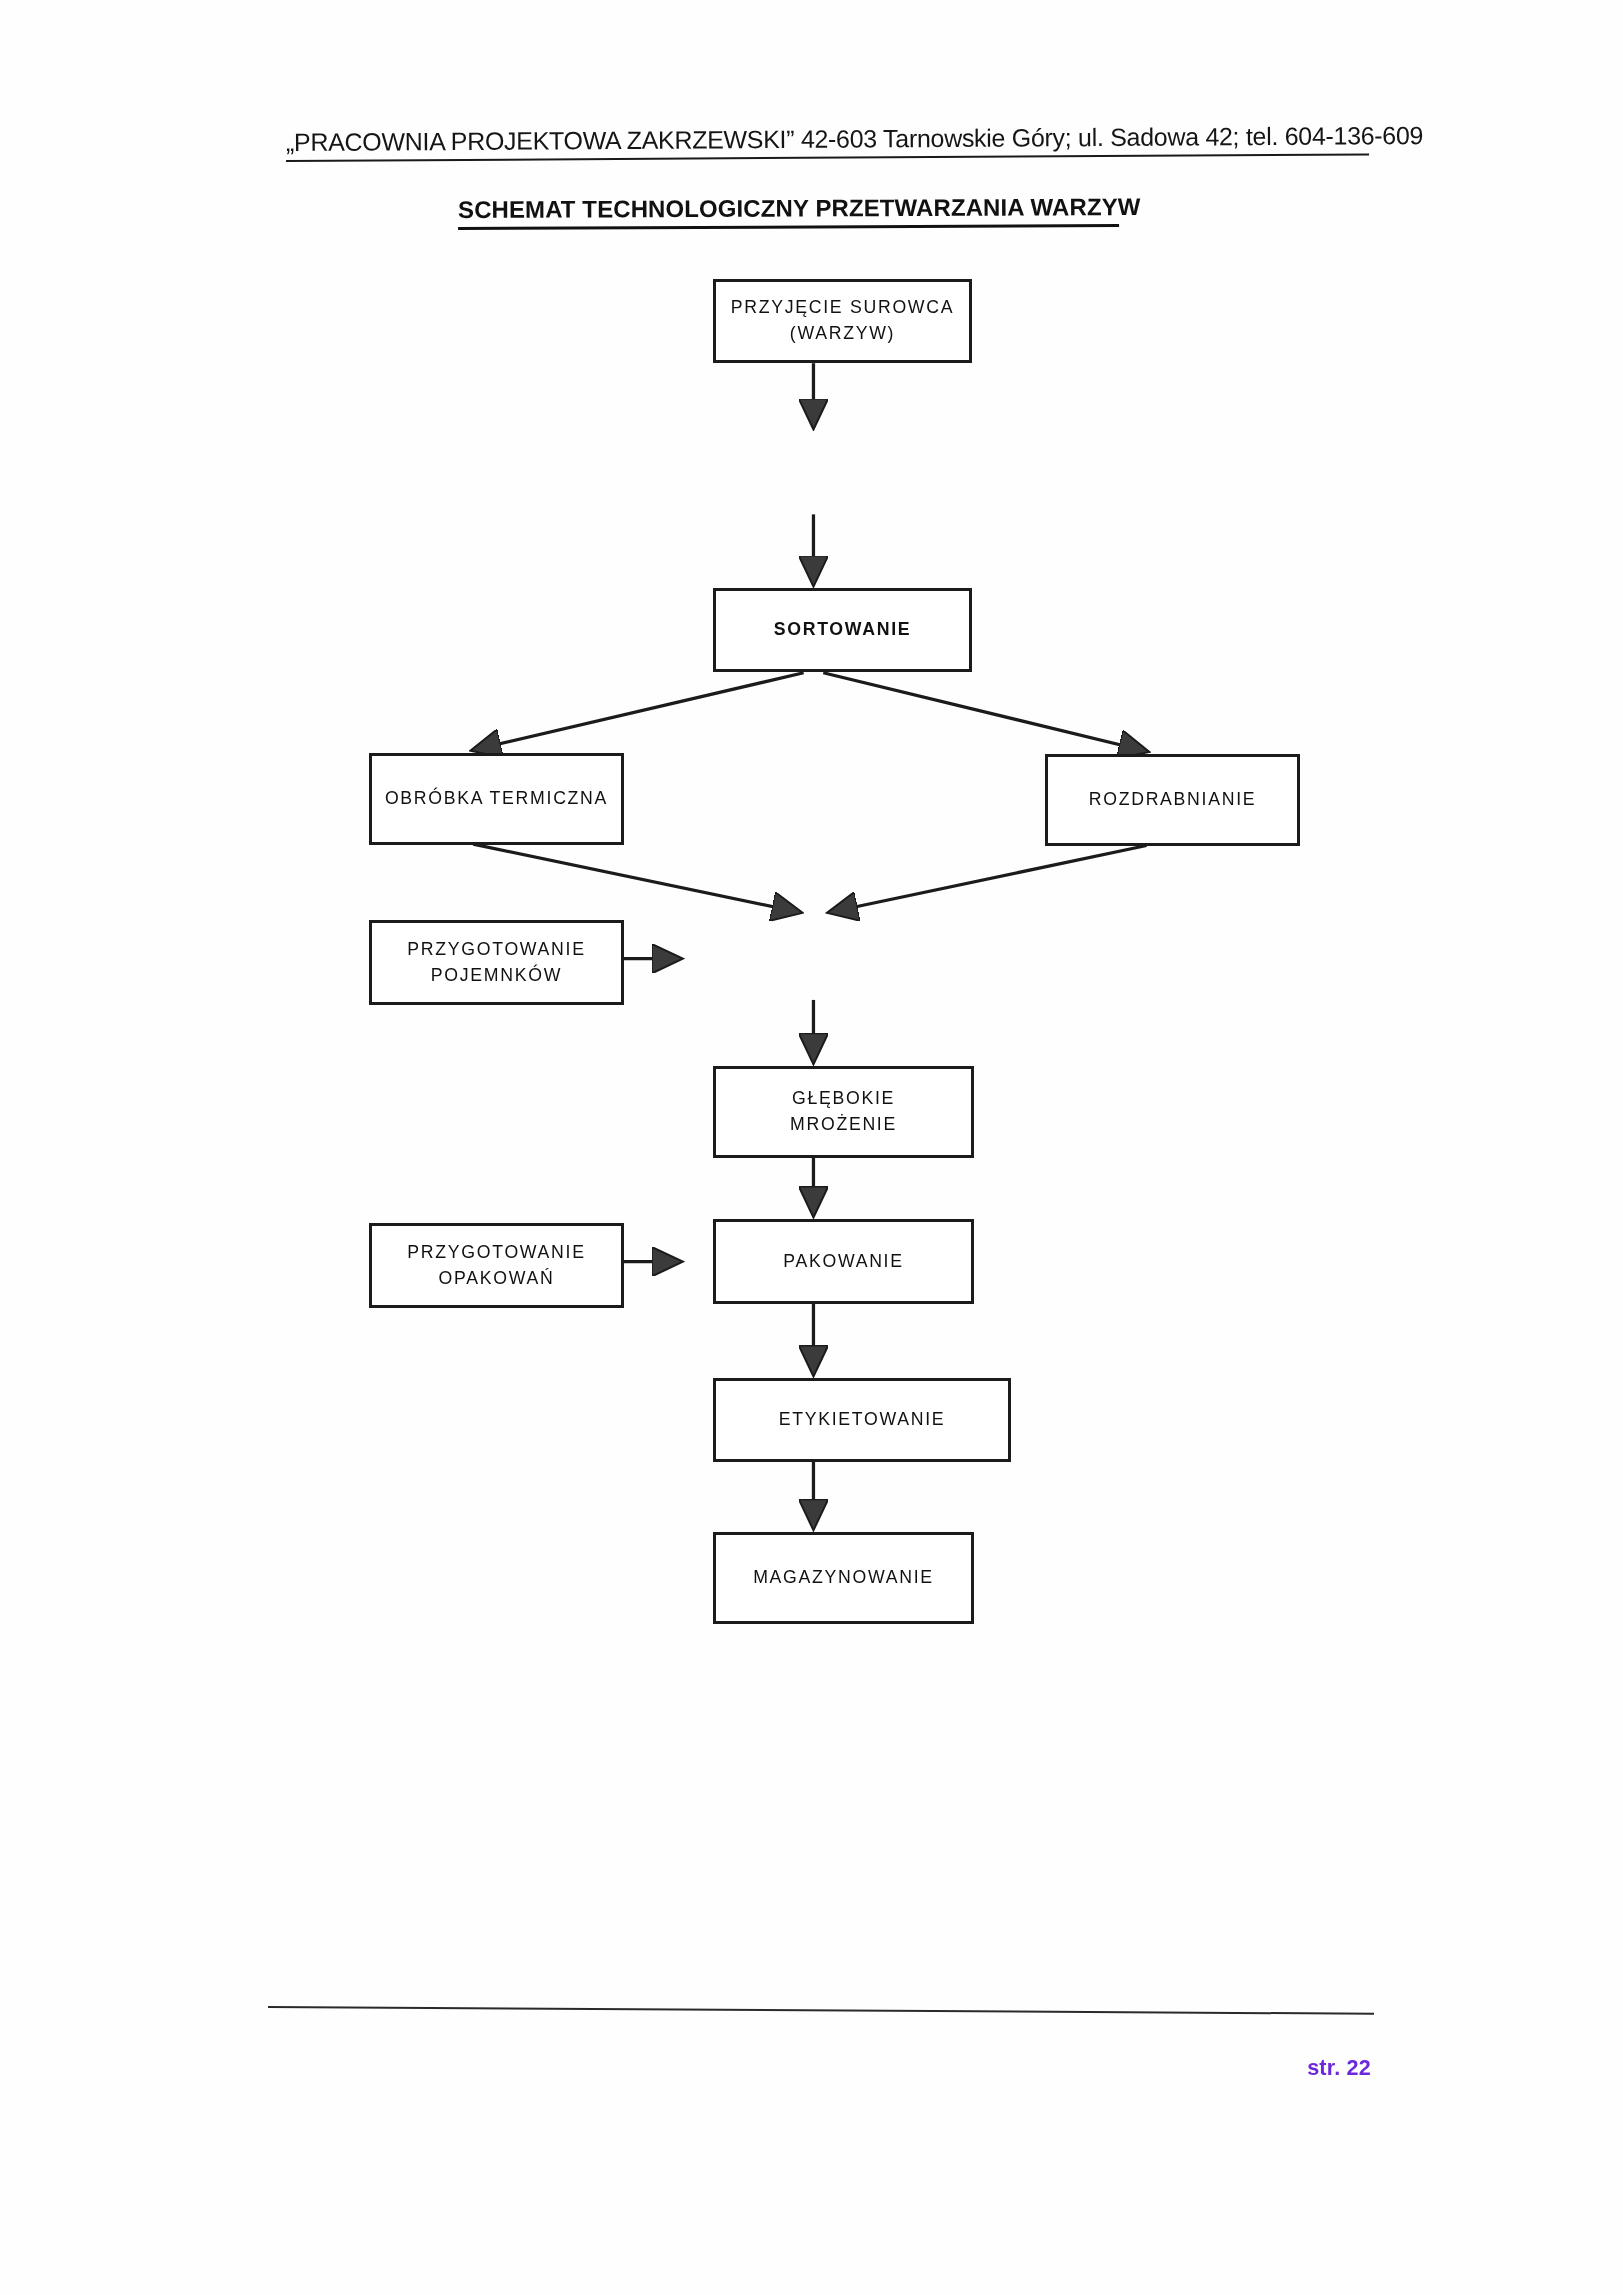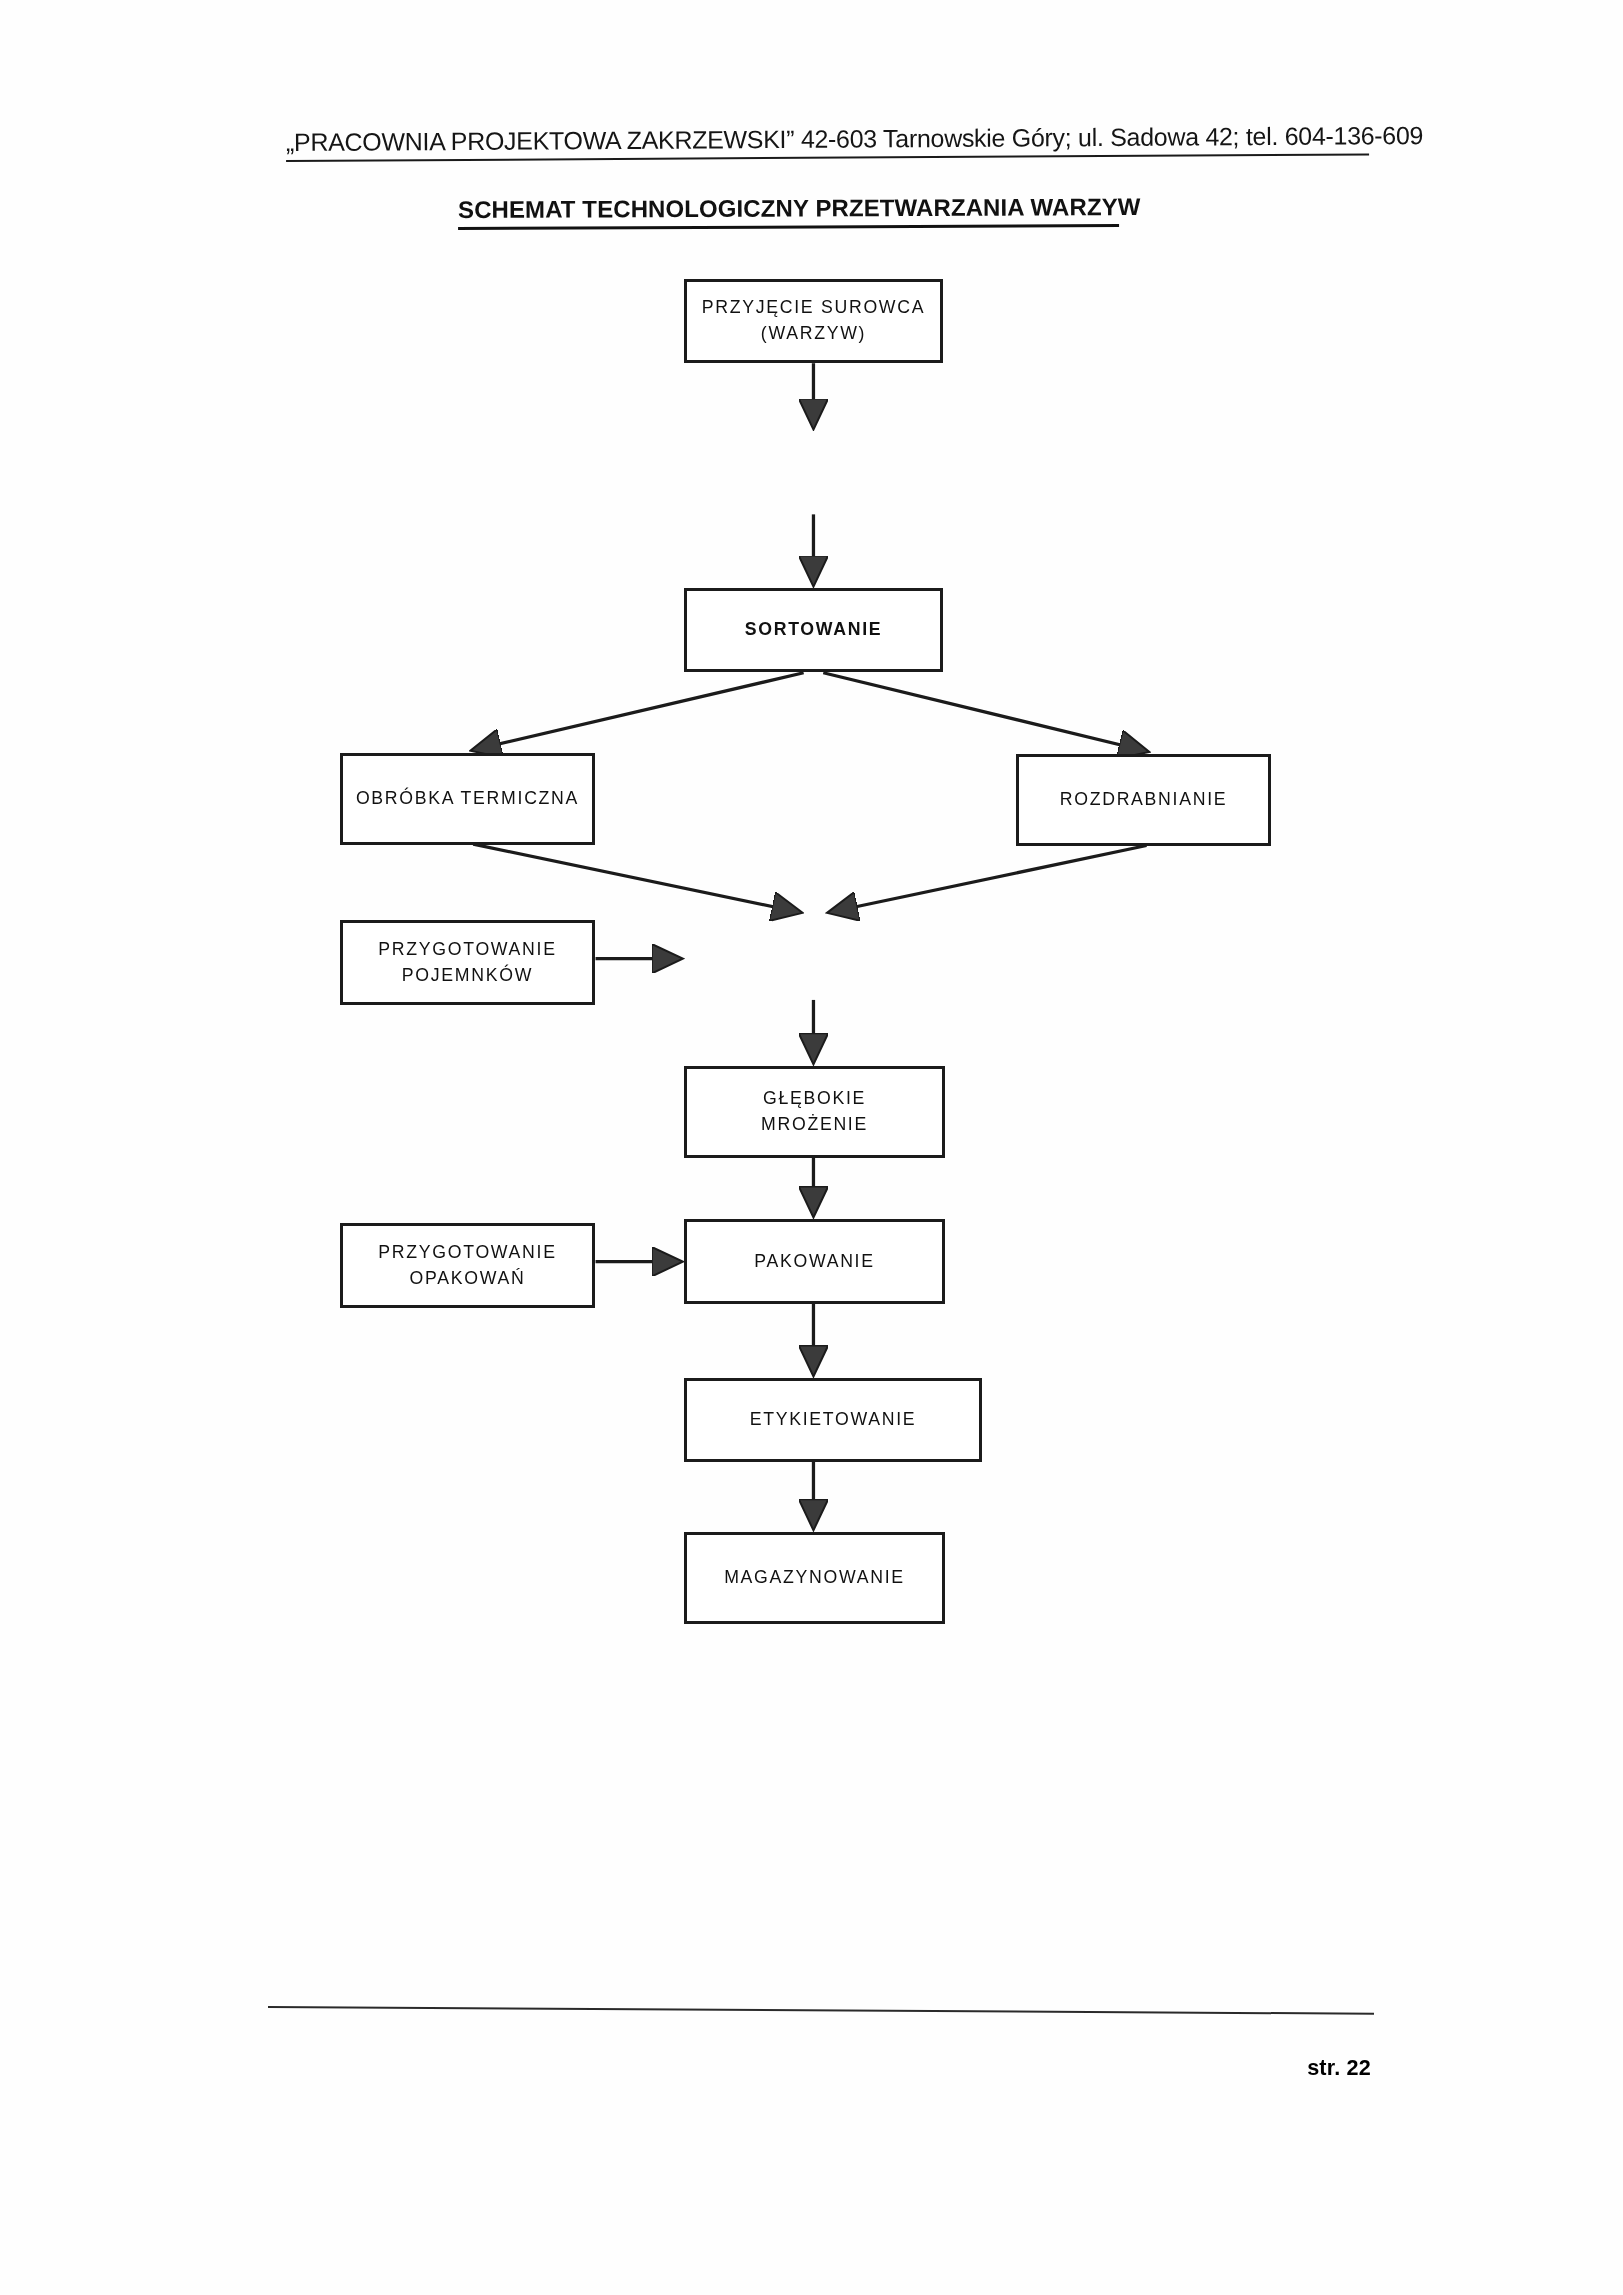--- a/index.html
+++ b/index.html
@@ -79,20 +79,21 @@
     border: 3.3px solid #1b1b1b;
     background: #ffffff;
     display: flex;
     align-items: center;
     justify-content: center;
     text-align: center;
     font-size: 17.7px;
     letter-spacing: 1.7px;
     line-height: 1.45;
     color: #111;
+    margin-left: 29px;
   }
   .node span { display: block; }
 
   
   .footer-rule {
     position: absolute;
     left: 268px;
     top: 2006px;
     width: 1106px;
     height: 2px;
@@ -100,21 +101,21 @@
     transform: rotate(0.35deg);
     transform-origin: left center;
   }
   .footer-page {
     position: absolute;
     right: 252px;
     top: 2055px;
     font-size: 21.6px;
     font-weight: bold;
     letter-spacing: 0.2px;
-    color: #000000;
+    color: #6d28d9;
   }
 </style>
 </head>
 <body>
 
 <div class="page">
 
   <div class="doc-header">„PRACOWNIA PROJEKTOWA ZAKRZEWSKI” 42-603 Tarnowskie Góry; ul. Sadowa 42; tel. 604-136-609</div>
 
   <div class="doc-title">SCHEMAT TECHNOLOGICZNY PRZETWARZANIA WARZYW</div>

